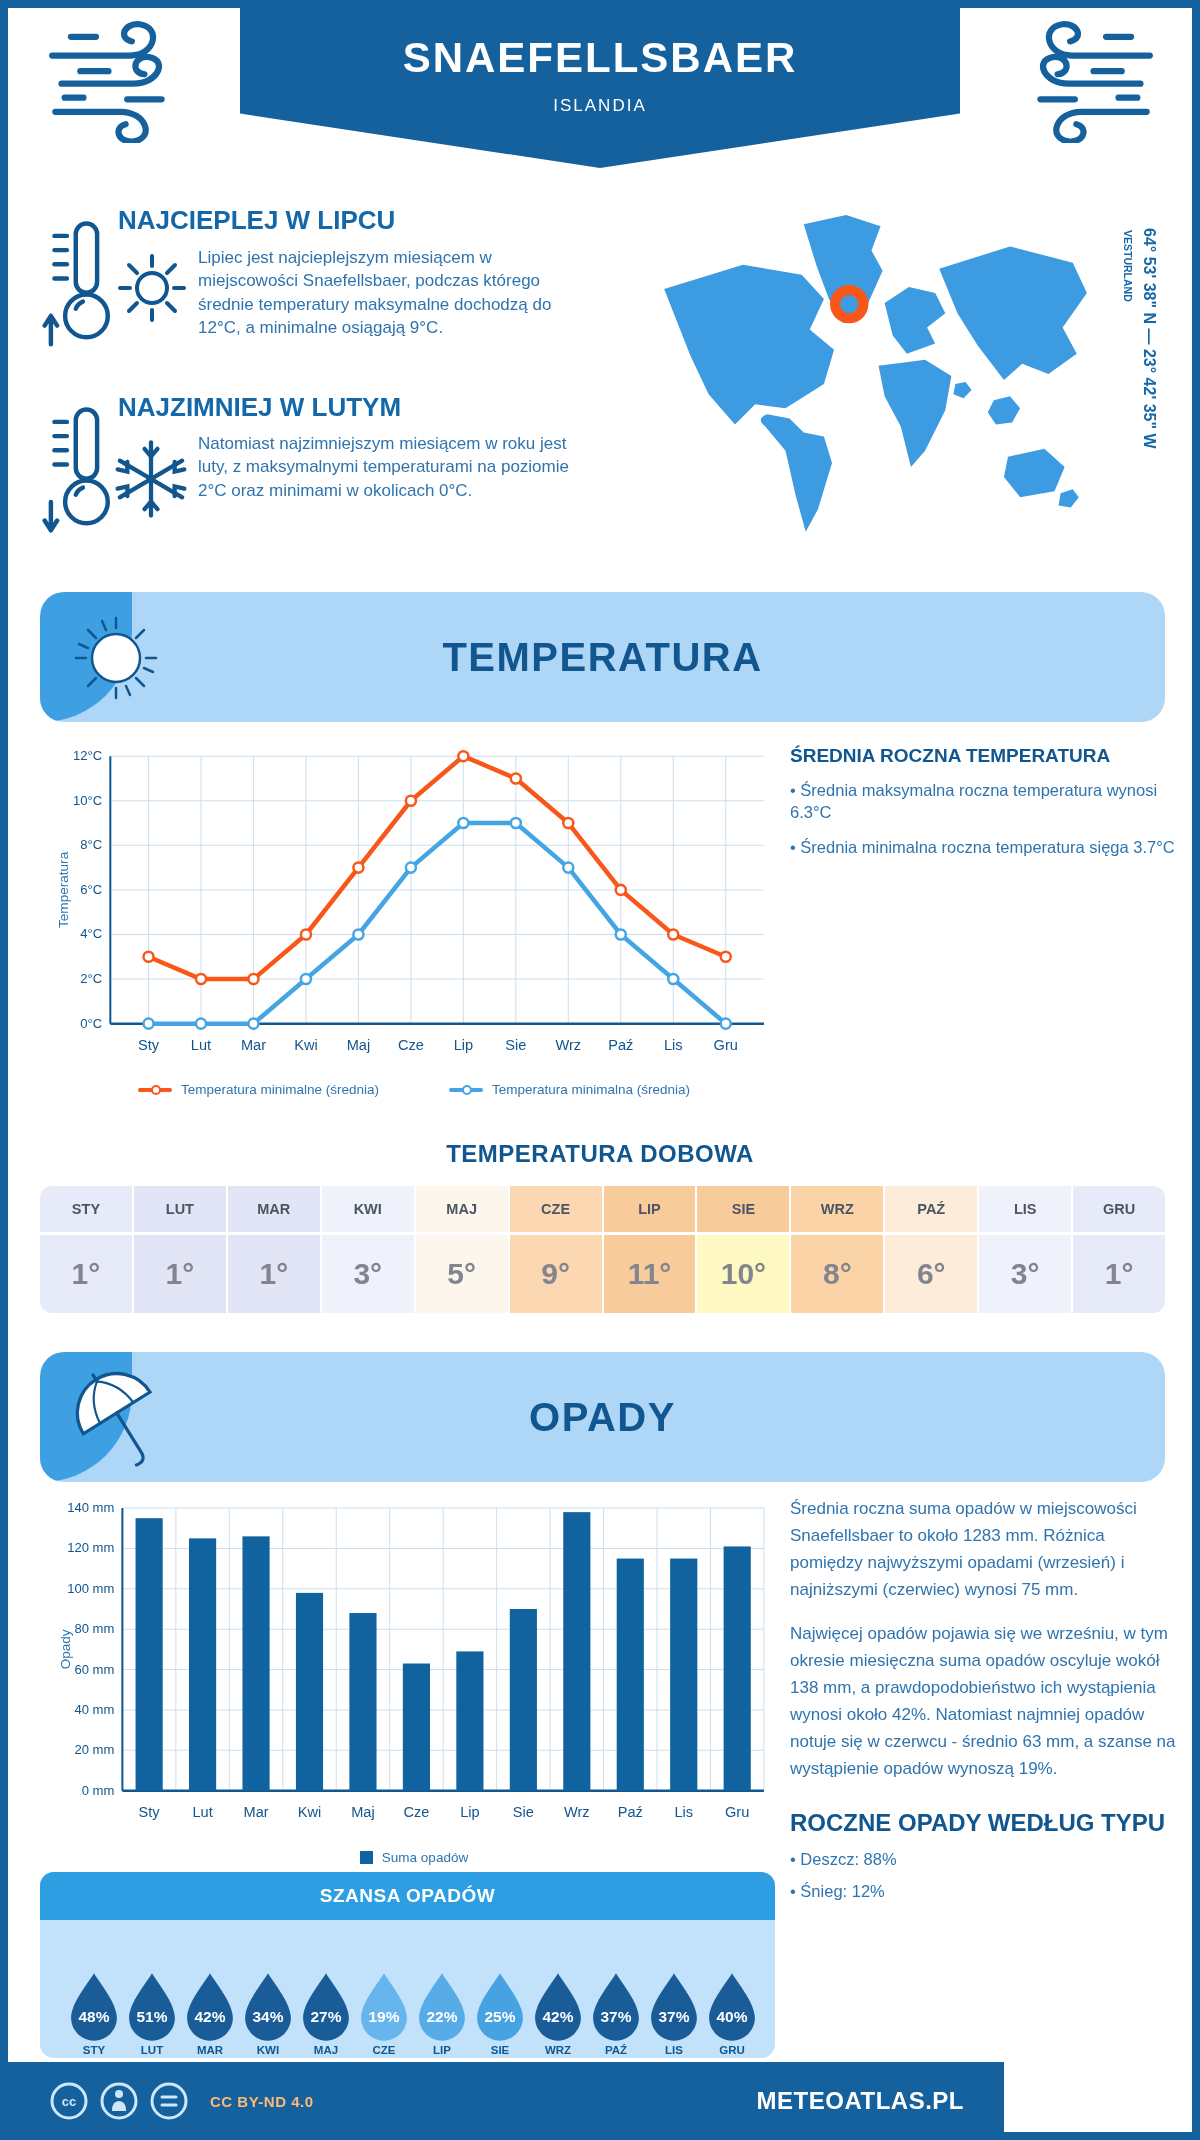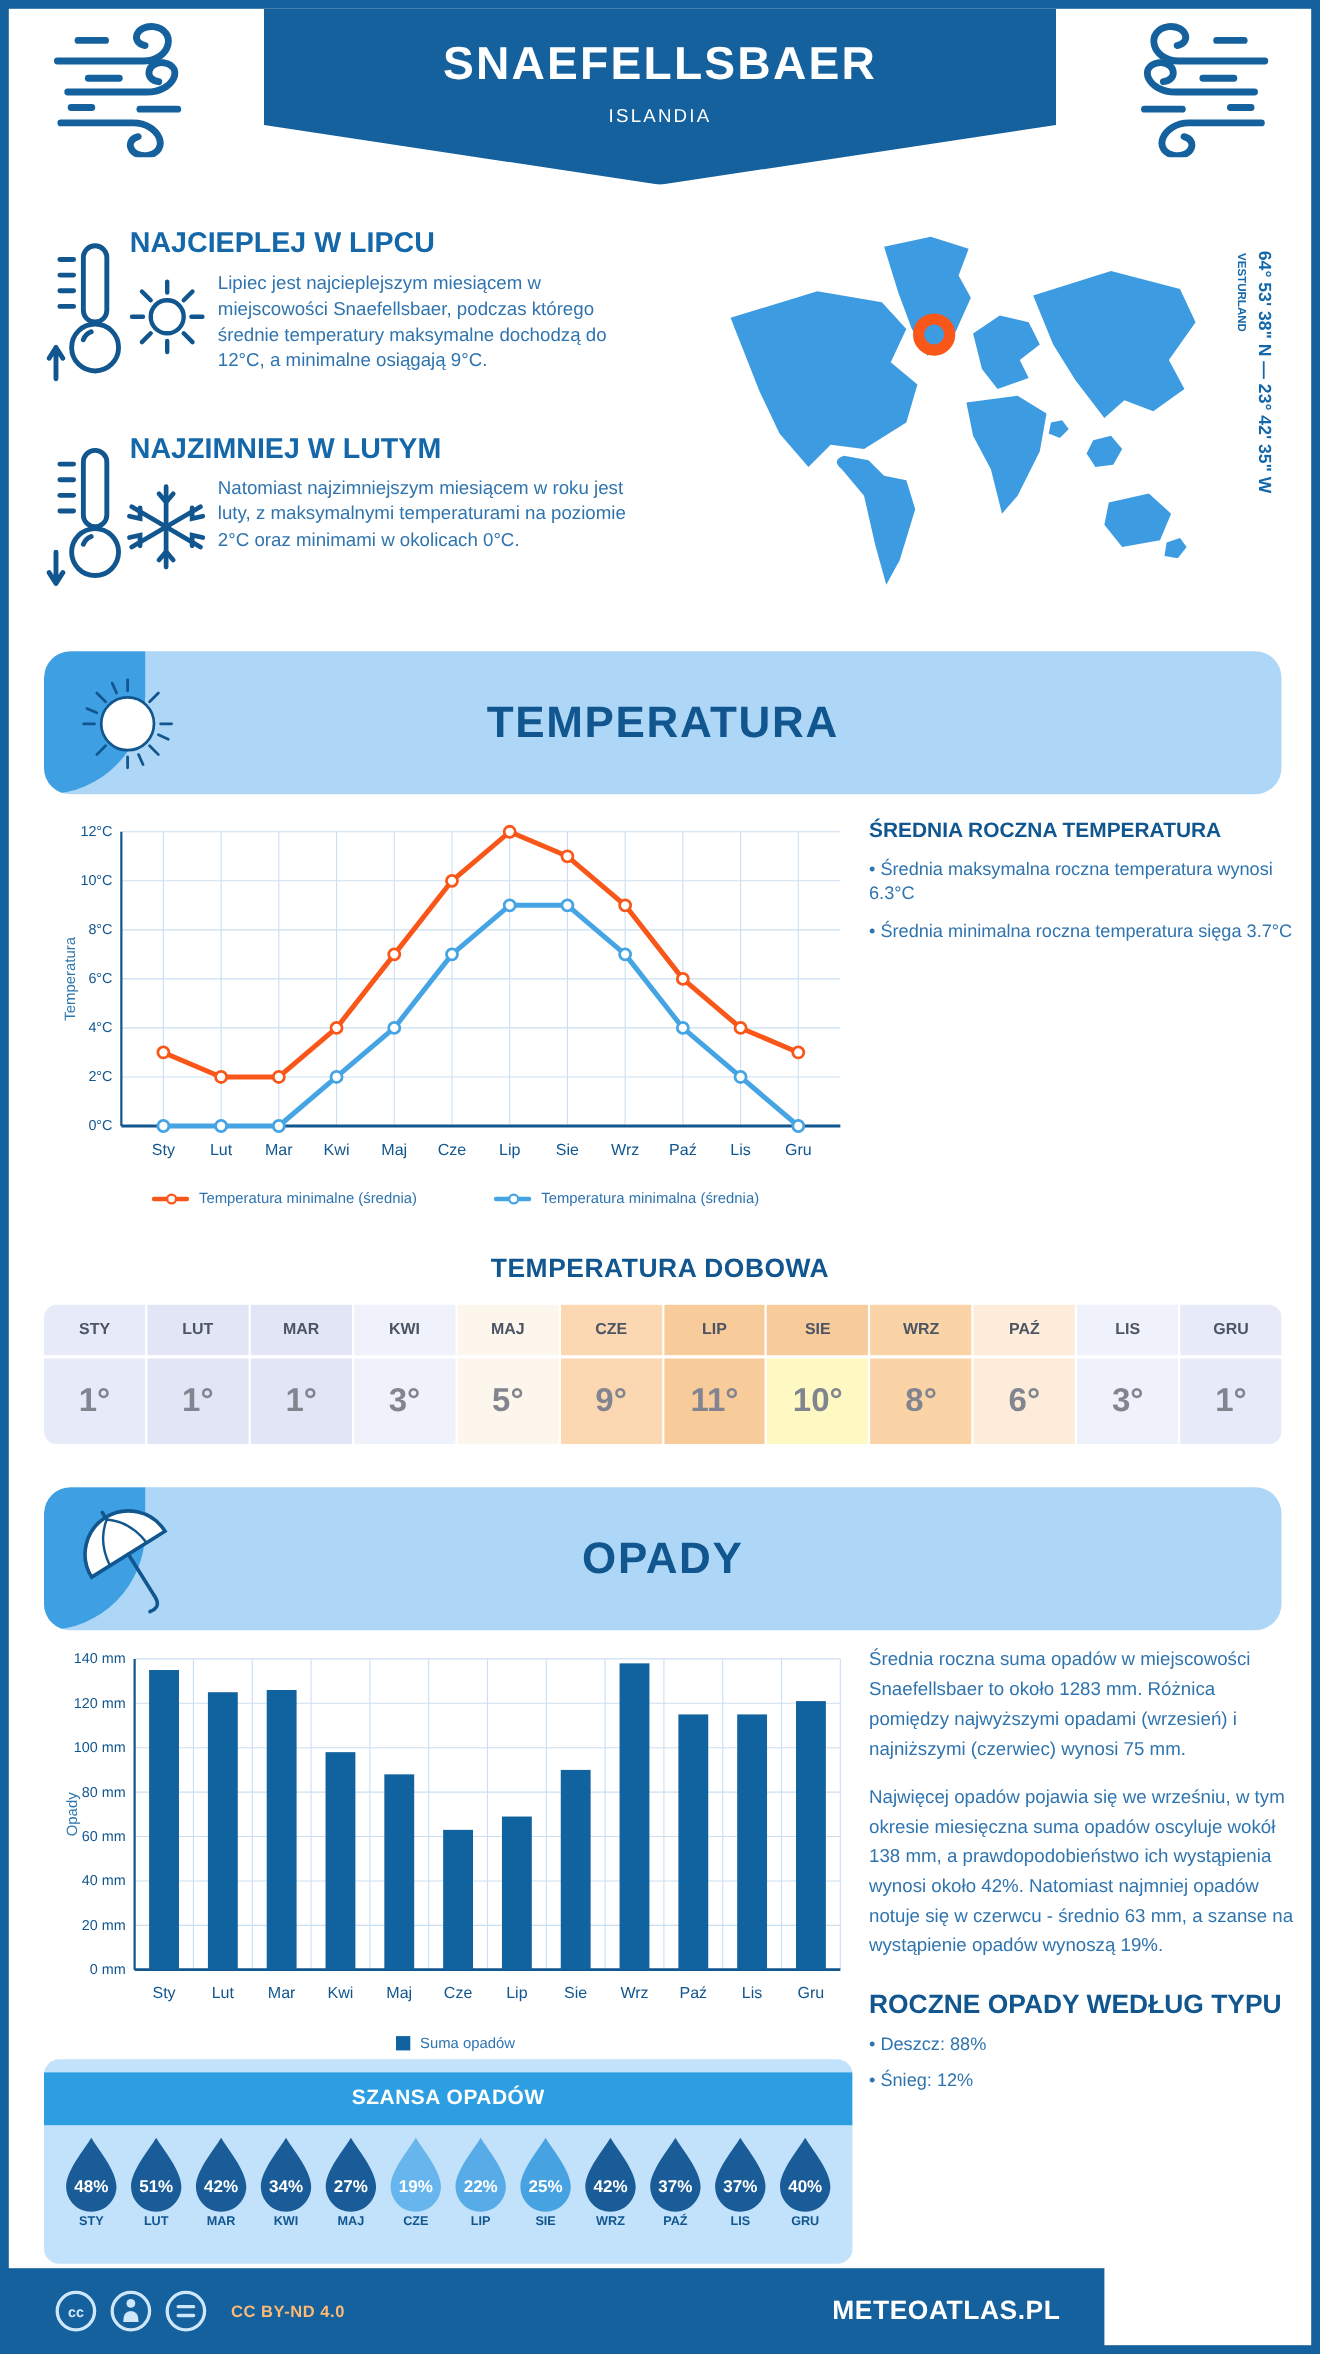--- a/index.html
+++ b/index.html
@@ -50,22 +50,22 @@
 
   
   .op-par{font-size:17px;color:#2f74ae;line-height:1.58;}
   .op-head{font-size:24px;font-weight:bold;color:#11568f;margin-top:26px;}
   .op-bullet{font-size:16.5px;color:#2f74ae;margin-top:13px;}
 
   
   #chance-box{background:#c2e1fa;border-radius:14px;overflow:hidden;}
   #chance-head{height:48px;background:#2e9ee2;display:flex;align-items:center;
                justify-content:center;color:#fff;font-weight:bold;font-size:19px;
-               letter-spacing:.5px;margin-top:12px;}
-  #drops-row{display:flex;justify-content:space-between;padding:10px 14px 0;}
+               letter-spacing:.5px;}
+  #drops-row{display:flex;justify-content:flex-end;padding:10px 14px 0;margin-top:42px;}
   .drop-cell{display:flex;flex-direction:column;align-items:center;width:58px;}
   .drop-month{margin-top:2px;font-size:11.5px;font-weight:bold;color:#11568f;}
 
   
   #footer{background:#15619d;display:flex;align-items:center;}
   #footer .lic{margin-left:14px;color:#fdba74;font-weight:bold;font-size:15px;letter-spacing:.5px;}
   #footer .site{margin-left:auto;margin-right:40px;color:#fff;font-weight:bold;
                 font-size:24px;letter-spacing:.5px;}
 
   .vtext{writing-mode:vertical-rl;color:#1467a8;font-weight:bold;white-space:nowrap;}

